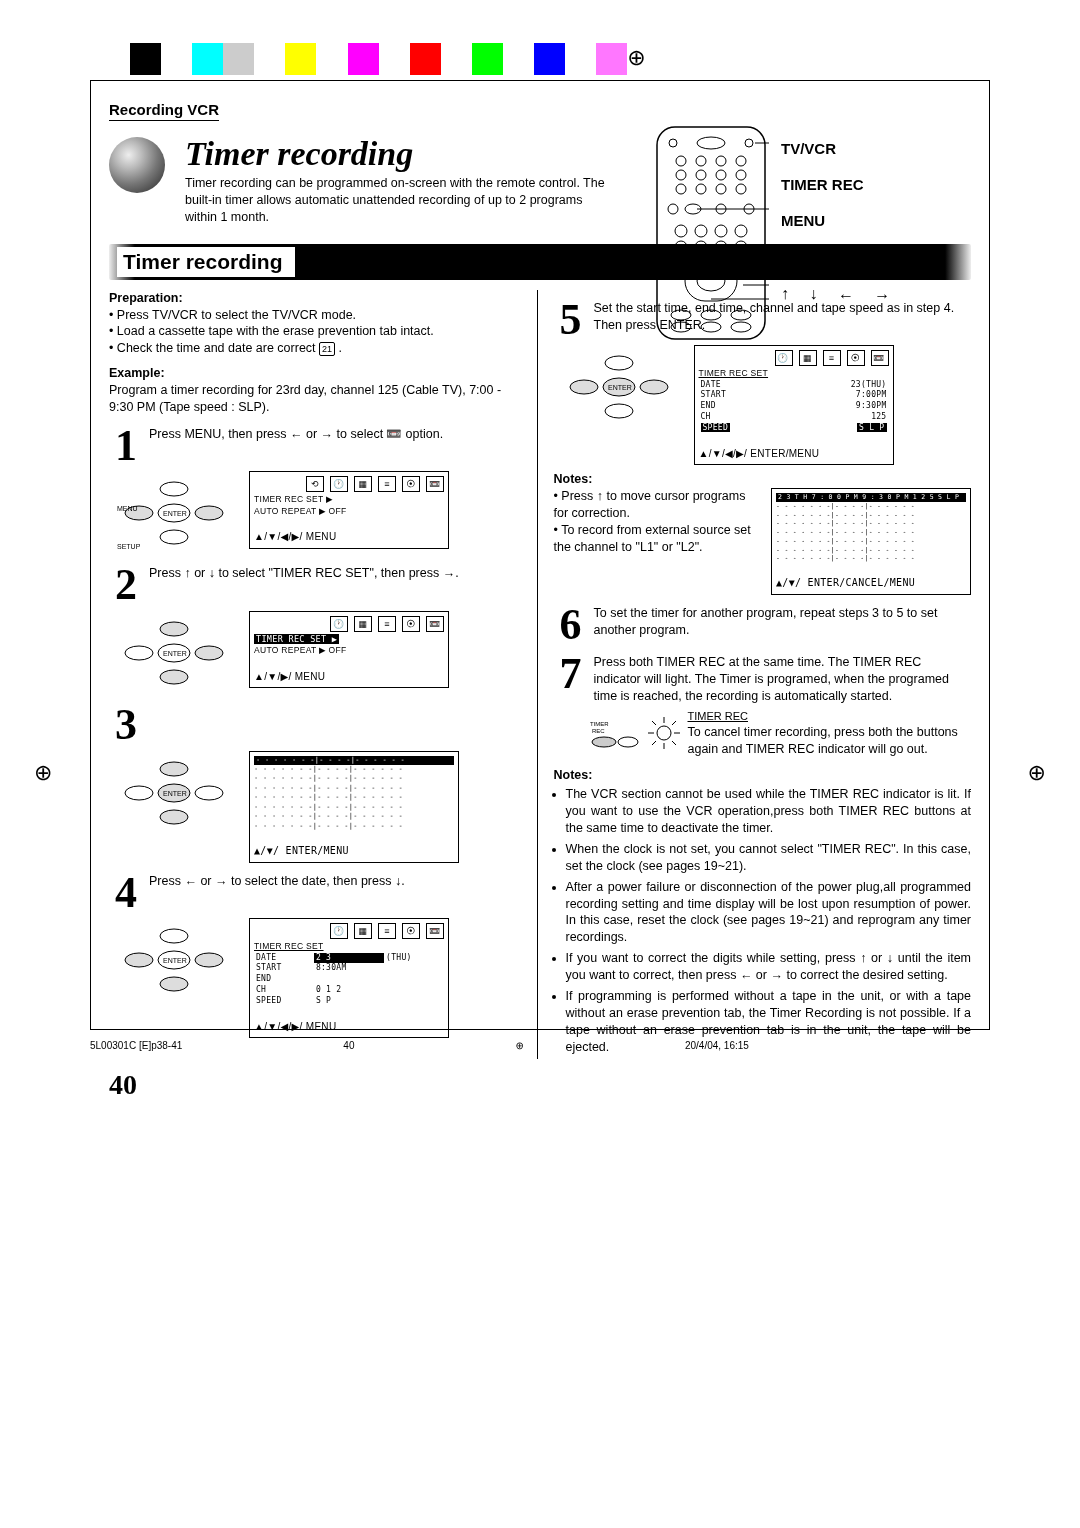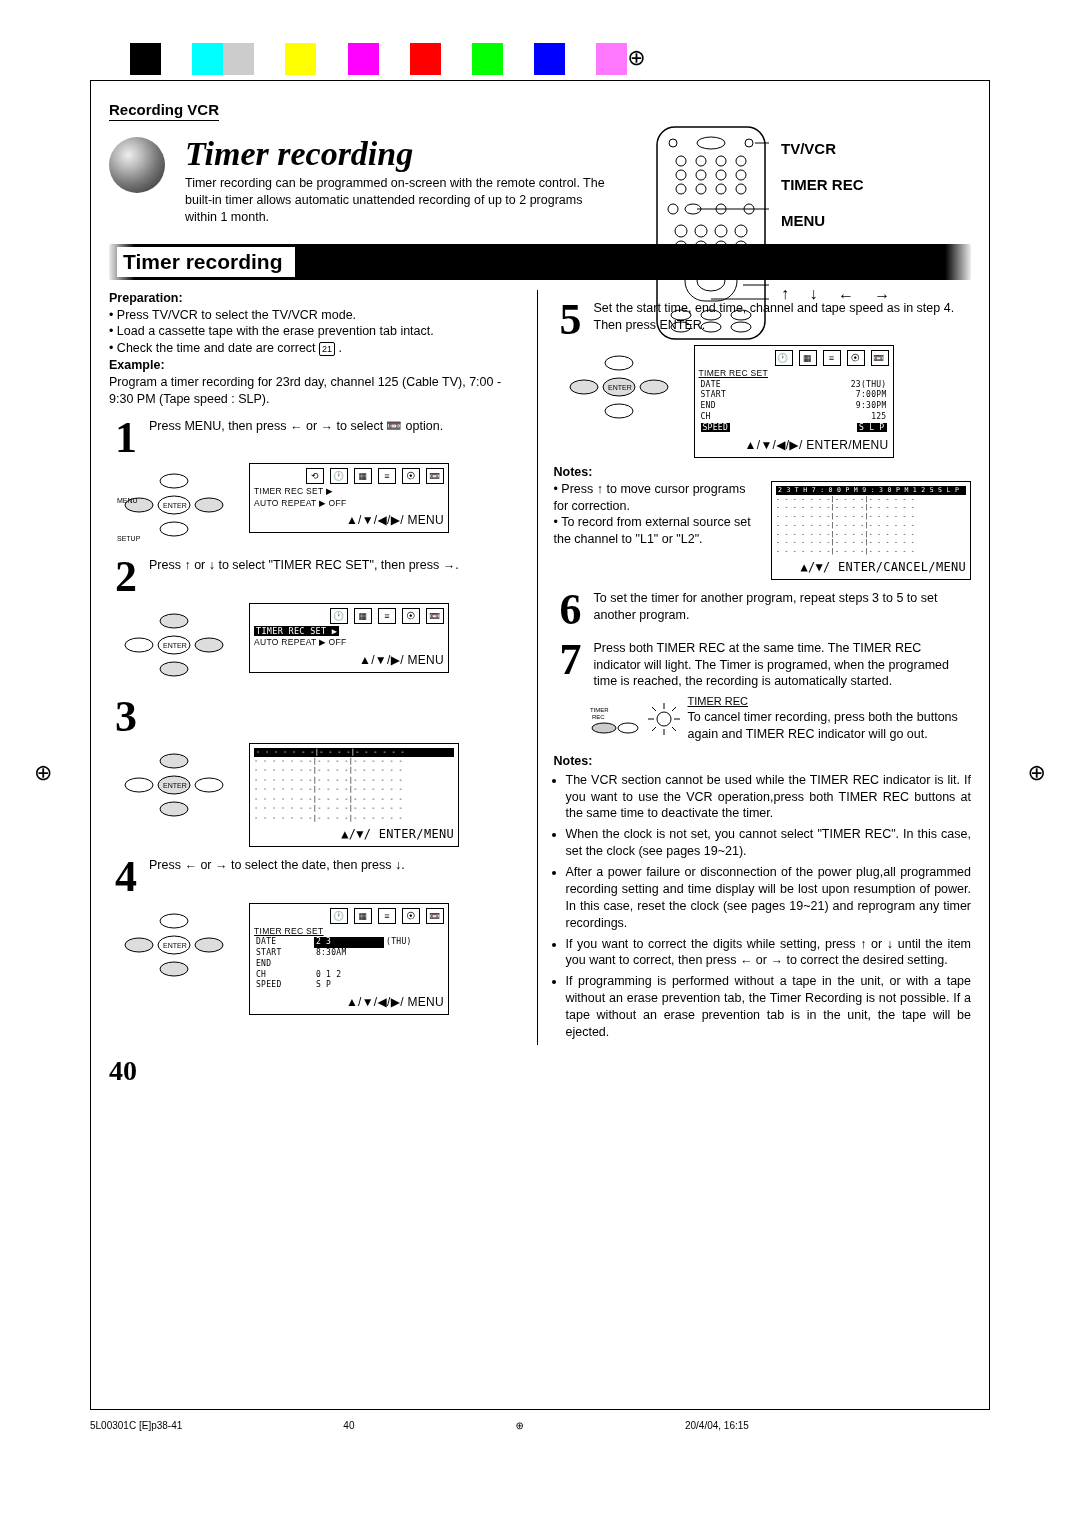--- a/index.html
+++ b/index.html
@@ -21,21 +21,21 @@
     height: 32px;
     width: 520px;
     margin-left: 40px;
     margin-top: 3px;
   }
   .color-bar div { flex: 1; }
   .outer-frame {
     border: 1px solid #000;
     margin-top: 5px;
     padding: 20px 18px 17px 18px;
-    height: 1330px;
+    height: 950px;
     box-sizing: border-box;
     position: relative;
   }
   .section-label {
     font-weight: bold;
     font-size: 15px;
     padding-bottom: 2px;
     border-bottom: 1px solid #000;
     display: inline-block;
     margin-bottom: 14px;
@@ -137,21 +137,21 @@
   .osd-box {
     border: 1px solid #000;
     width: 190px;
     font-size: 8.5px;
     padding: 4px;
     font-family: Arial, sans-serif;
     letter-spacing: 0.3px;
     line-height: 1.35;
   }
   .osd-box.tall { width: 200px; }
-  .osd-box .footer { font-size: 12px; text-align: right; margin-top: 3px; }
+  .osd-box .footer { font-size: 10px; text-align: left; margin-top: 13px; }
   .icon-row {
     display: flex;
     gap: 6px;
     justify-content: flex-end;
     margin-bottom: 2px;
   }
   .icon-row span {
     border: 1px solid #000;
     width: 16px; height: 14px;
     font-size: 9px;
@@ -307,21 +307,21 @@
     </div>
 
     <div class="two-col">
 
       <div class="col col-left">
         <div class="bold">Preparation:</div>
         <div>• <span>Press TV/VCR to select the TV/VCR mode.</span></div>
         <div>• <span>Load a cassette tape with the erase prevention tab intact.</span></div>
         <div>• <span>Check the time and date are correct</span> <span class="angle-box">21</span> .</div>
 
-        <div class="bold" style="">Example:</div>
+        <div class="bold" style="margin-top:8px">Example:</div>
         <div>Program a timer recording for 23rd day, channel 125 (Cable TV), 7:00 - 9:30 PM (Tape speed : SLP).</div>
 
         <div class="step-row">
           <div class="step-num">1</div>
           <div class="step-text">Press MENU, then press ← or → to select 📼 option.</div>
         </div>
         <div class="fig-row">
           <svg class="dpad" viewBox="0 0 130 84">
             <g fill="none" stroke="#000">
               <ellipse cx="65" cy="18" rx="14" ry="7"></ellipse>

